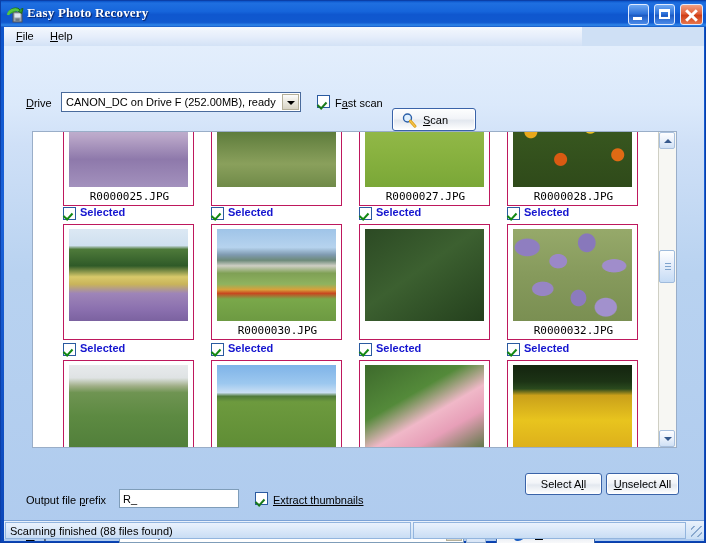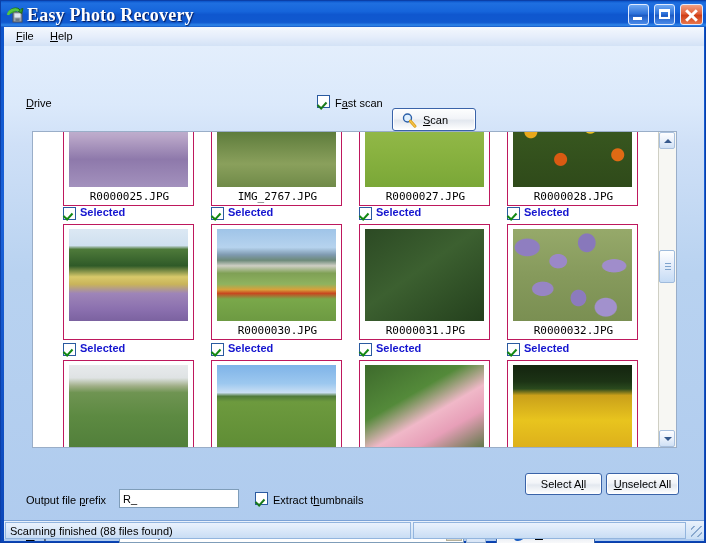--- a/index.html
+++ b/index.html
@@ -25,21 +25,21 @@
     position: absolute; left: 0; top: 0; width: 706px; height: 26px;
     background: linear-gradient(180deg,
       #0a53c9 0%, #1f6fe0 8%, #1665db 40%, #0f57cf 52%,
       #1059cf 82%, #2f86ea 93%, #1457c4 100%);
   }
   .title-ico {
     position: absolute; left: 5px; top: 4px; width: 18px; height: 18px;
   }
   .title-text {
     position: absolute; left: 26px; top: 4px;
-    color: #ffffff; font-size: 18px; font-weight: bold;
+    color: #ffffff; font-size: 13px; font-weight: bold;
     font-family: "Liberation Serif", serif;
     text-shadow: 1px 1px 1px rgba(0,0,40,.7);
     letter-spacing: .2px;
   }
   .tb-btns { position: absolute; right: 4px; top: 3px; height: 21px; }
   .tb-btn {
     display: inline-block; width: 21px; height: 21px; margin-left: 2px;
     vertical-align: top; position: relative;
     border: 1px solid #dfeaff;
     border-radius: 3px;
@@ -65,22 +65,23 @@
   }
   .tb-close .x1 { transform: rotate(45deg); }
   .tb-close .x2 { transform: rotate(-45deg); }
 
   
   .client {
     position: absolute; left: 3px; top: 26px; width: 700px; height: 514px;
     background: #cfe0f5;
   }
   .menubar {
-    position: absolute; left: 0; top: 0; width: 700px; height: 19px;
+    position: absolute; left: 0; top: 0; width: 564px; height: 19px;
     background: linear-gradient(180deg,#f4f8fd 0%, #e6eefb 50%, #d3e2f6 100%);
+    padding-left: 14px;
   }
   .menu-item {
     position: absolute; top: 3px; color: #000; font-size: 11px; padding: 0 2px;
   }
   .menu-item u { text-decoration: underline; }
   .mi-file { left: 10px; }
   .mi-help { left: 44px; }
 
   .body-area {
     position: absolute; left: 0; top: 19px; width: 700px; height: 495px;
@@ -207,21 +208,21 @@
   .btn .ctext { position: absolute; left: 0; top: 4px; width: 100%; }
 
   .prefix-label { left: 22px; top: 448px; }
   .prefix-input {
     position: absolute; left: 115px; top: 443px; width: 120px; height: 19px;
     background: #fff; border: 1px solid #7f9db9; box-sizing: border-box;
   }
   .prefix-input .val { position:absolute; left:3px; top:3px; font-size:11px; }
 
   .extract-chk { left: 251px; top: 446px; }
-  .extract-lbl { left: 269px; top: 448px; }
+  .extract-lbl { left: 269px; top: 448px; text-decoration: underline; }
 
   .folder-label { left: 22px; top: 483px; }
   .folder-combo {
     position: absolute; left: 115px; top: 478px; width: 345px; height: 19px;
     background: #fff; border: 1px solid #7f9db9; box-sizing: border-box;
   }
   .folder-combo .val { position:absolute; left:3px; top:3px; font-size:11px; }
   .folder-combo .cb-arrow { width: 16px; height: 15px; }
   .folder-btn {
     position: absolute; left: 462px; top: 478px; width: 20px; height: 19px;
@@ -289,20 +290,24 @@
       <div class="menu-item mi-help">
         <u>H</u><span>elp</span>
       </div>
     </div>
 
     <div class="body-area">
 
       <div class="lbl drive-label">
         <u>D</u>rive
       </div>
+      <div class="drive-combo">
+        <span class="val">CANON_DC on Drive F (252.00MB), ready</span>
+        <span class="cb-arrow"></span>
+      </div>
 
       <div class="chk fastscan-chk"></div>
       <div class="lbl fastscan-lbl">
         F<u>a</u>st scan
       </div>
 
       <div class="btn scan-btn">
         <span class="scan-ico">
           <svg width="17" height="17" viewBox="0 0 17 17">
             <circle cx="6.5" cy="6" r="4" fill="#dff0ff" stroke="#2a5fa8" stroke-width="1.4"></circle>
@@ -332,21 +337,20 @@
 
           <div class="cell" style="left:178px; top:0px;">
             <div class="sel-row">
               
               
             </div>
             <div class="tile">
               <div class="pic">
                 <span class="ph" style="background:linear-gradient(180deg,#7f9a52 0%,#5e7c3c 40%,#8aa05c 75%,#6f8a48 100%)"></span>
               </div>
-              <div class="fname">IMG_2767.JPG</div>
             </div>
           </div>
 
           <div class="cell" style="left:326px; top:0px;">
             <div class="sel-row">
               
               
             </div>
             <div class="tile">
               <div class="pic">
@@ -412,21 +416,20 @@
             <div class="sel-row">
               <span class="sel-chk"></span>
               <span class="sel-lbl">Selected</span>
             </div>
             <div class="tile">
               <div class="pic">
                 <span class="ph" style="background:linear-gradient(145deg,#2c4a24 0%,#3c6030 45%,#24401d 100%)"></span>
                 <i style="left:8%;top:10%;width:62%;height:70%;border-radius:50%;background:radial-gradient(circle at 50% 50%, #caa23a 0 9%, #e86aa8 10% 22%, #e254a0 23% 55%, #d8418f 56% 100%)"></i>
                 <i style="left:48%;top:55%;width:38%;height:40%;border-radius:50%;background:radial-gradient(circle at 45% 45%, #d8a53a 0 14%, #ef7bb6 15% 40%, #e45aa4 41% 100%)"></i>
               </div>
-              <div class="fname">R0000031.JPG</div>
             </div>
           </div>
 
           <div class="cell" style="left:474px; top:134px;">
             <div class="sel-row">
               <span class="sel-chk"></span>
               <span class="sel-lbl">Selected</span>
             </div>
             <div class="tile">
               <div class="pic">

